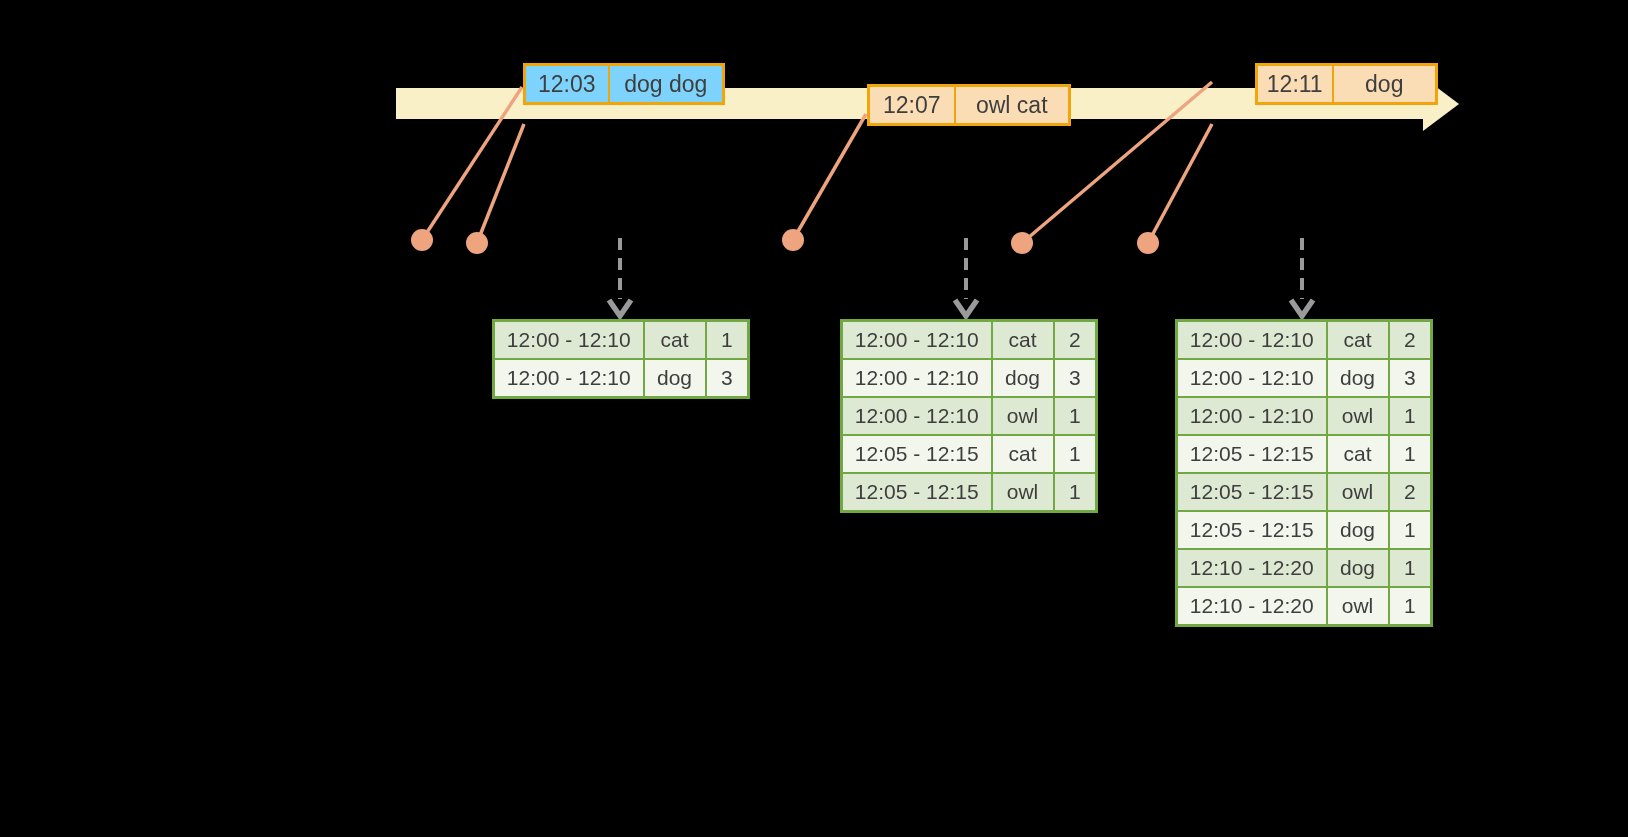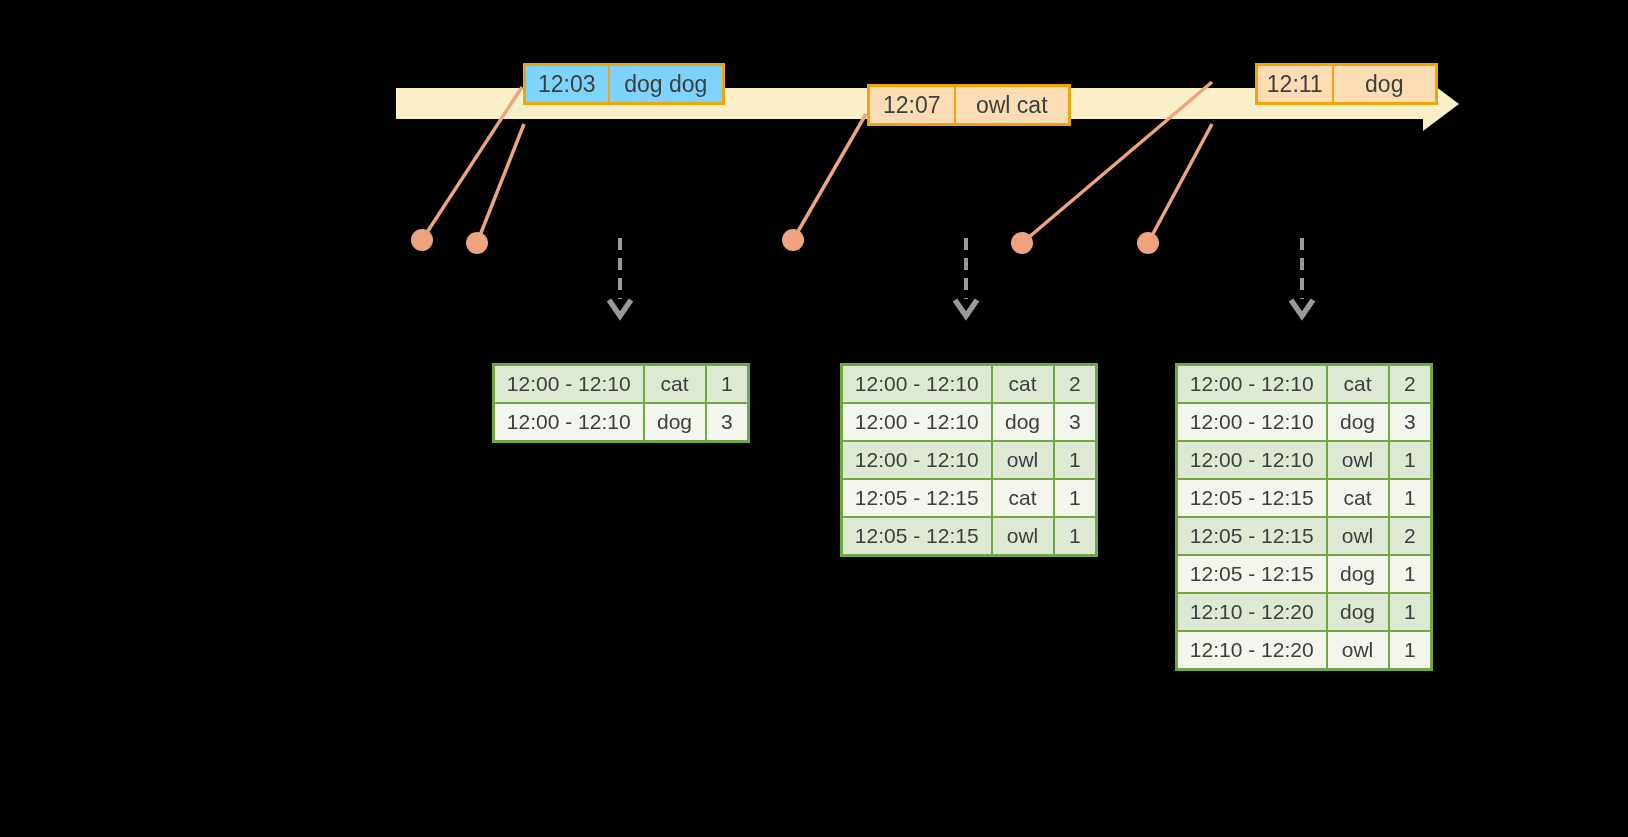--- a/index.html
+++ b/index.html
@@ -64,21 +64,20 @@
   }
   tr.e-dark td  { background: #FBDDB5; }
   tr.e-light td { background: #7dd3fc; }
   
   table.gtable {
     position: absolute;
     border-collapse: collapse;
     table-layout: fixed;
     border: 3px solid #72A843;
     z-index: 3;
-    margin-top: 44px;
   }
   table.gtable td {
     border: 2px solid #72A843;
     height: 36px;
     padding: 0;
     text-align: center;
     vertical-align: middle;
     font-size: 21px;
     color: #3E3E3E;
     overflow: hidden;

